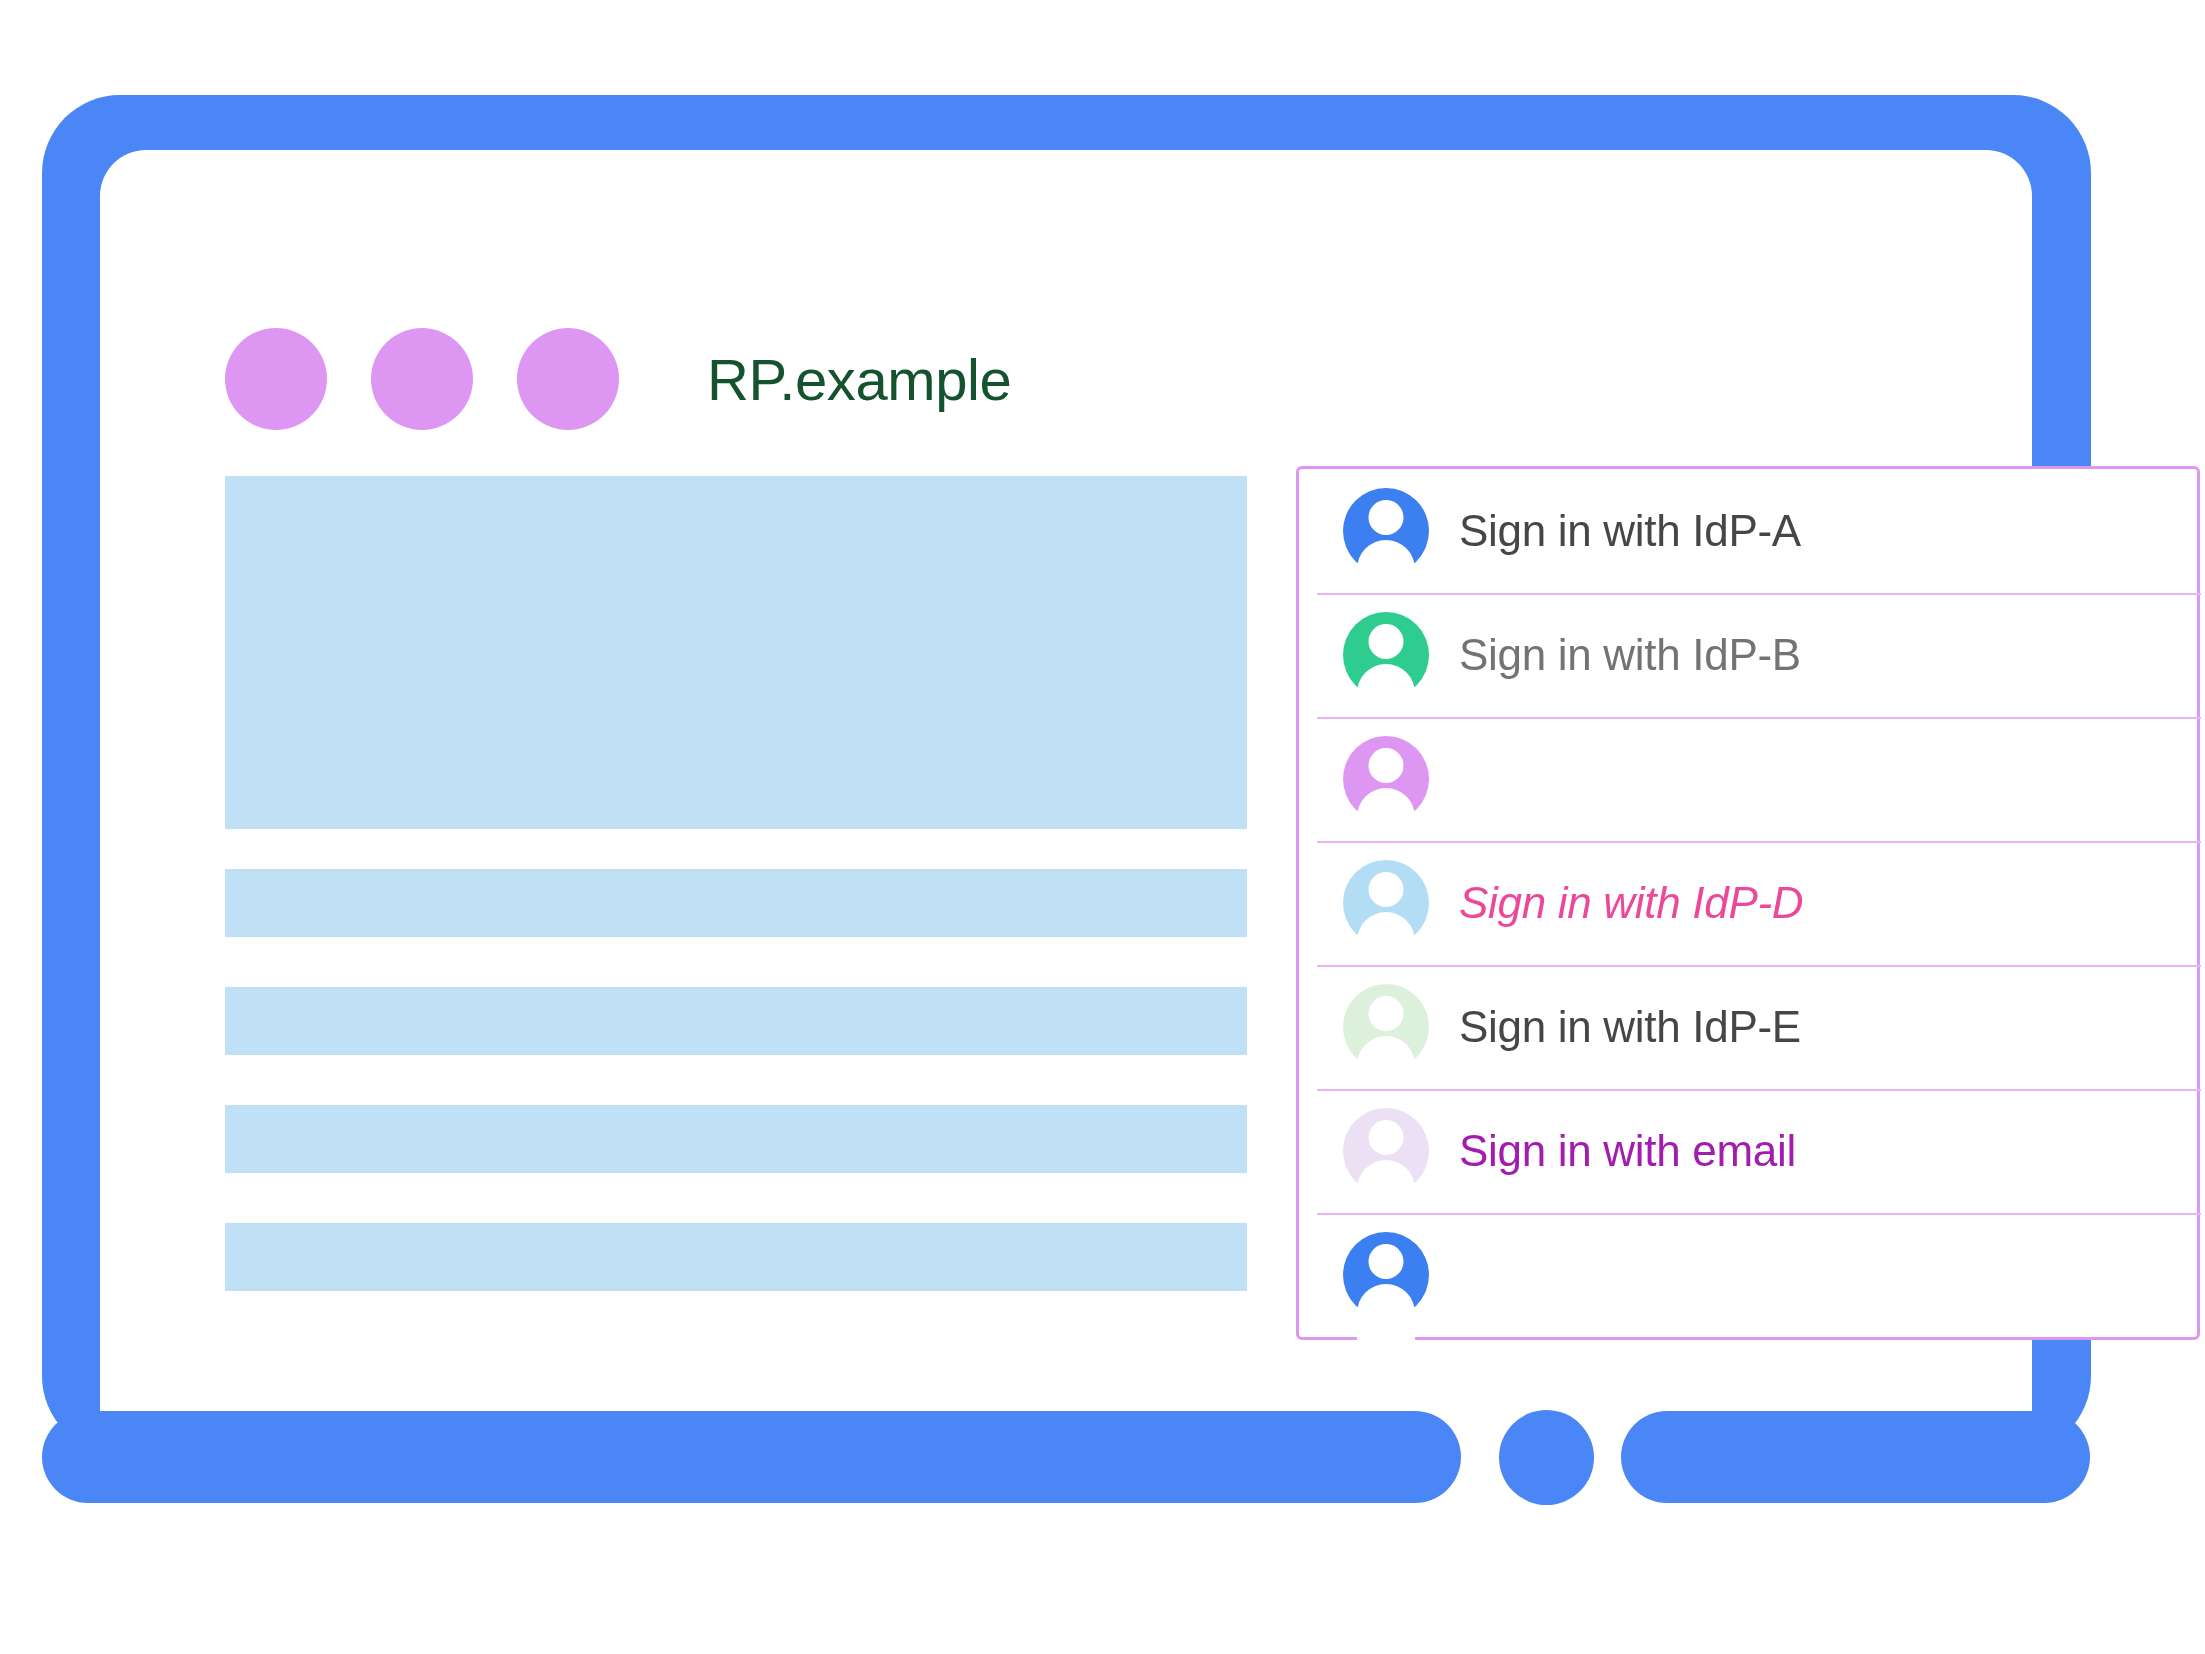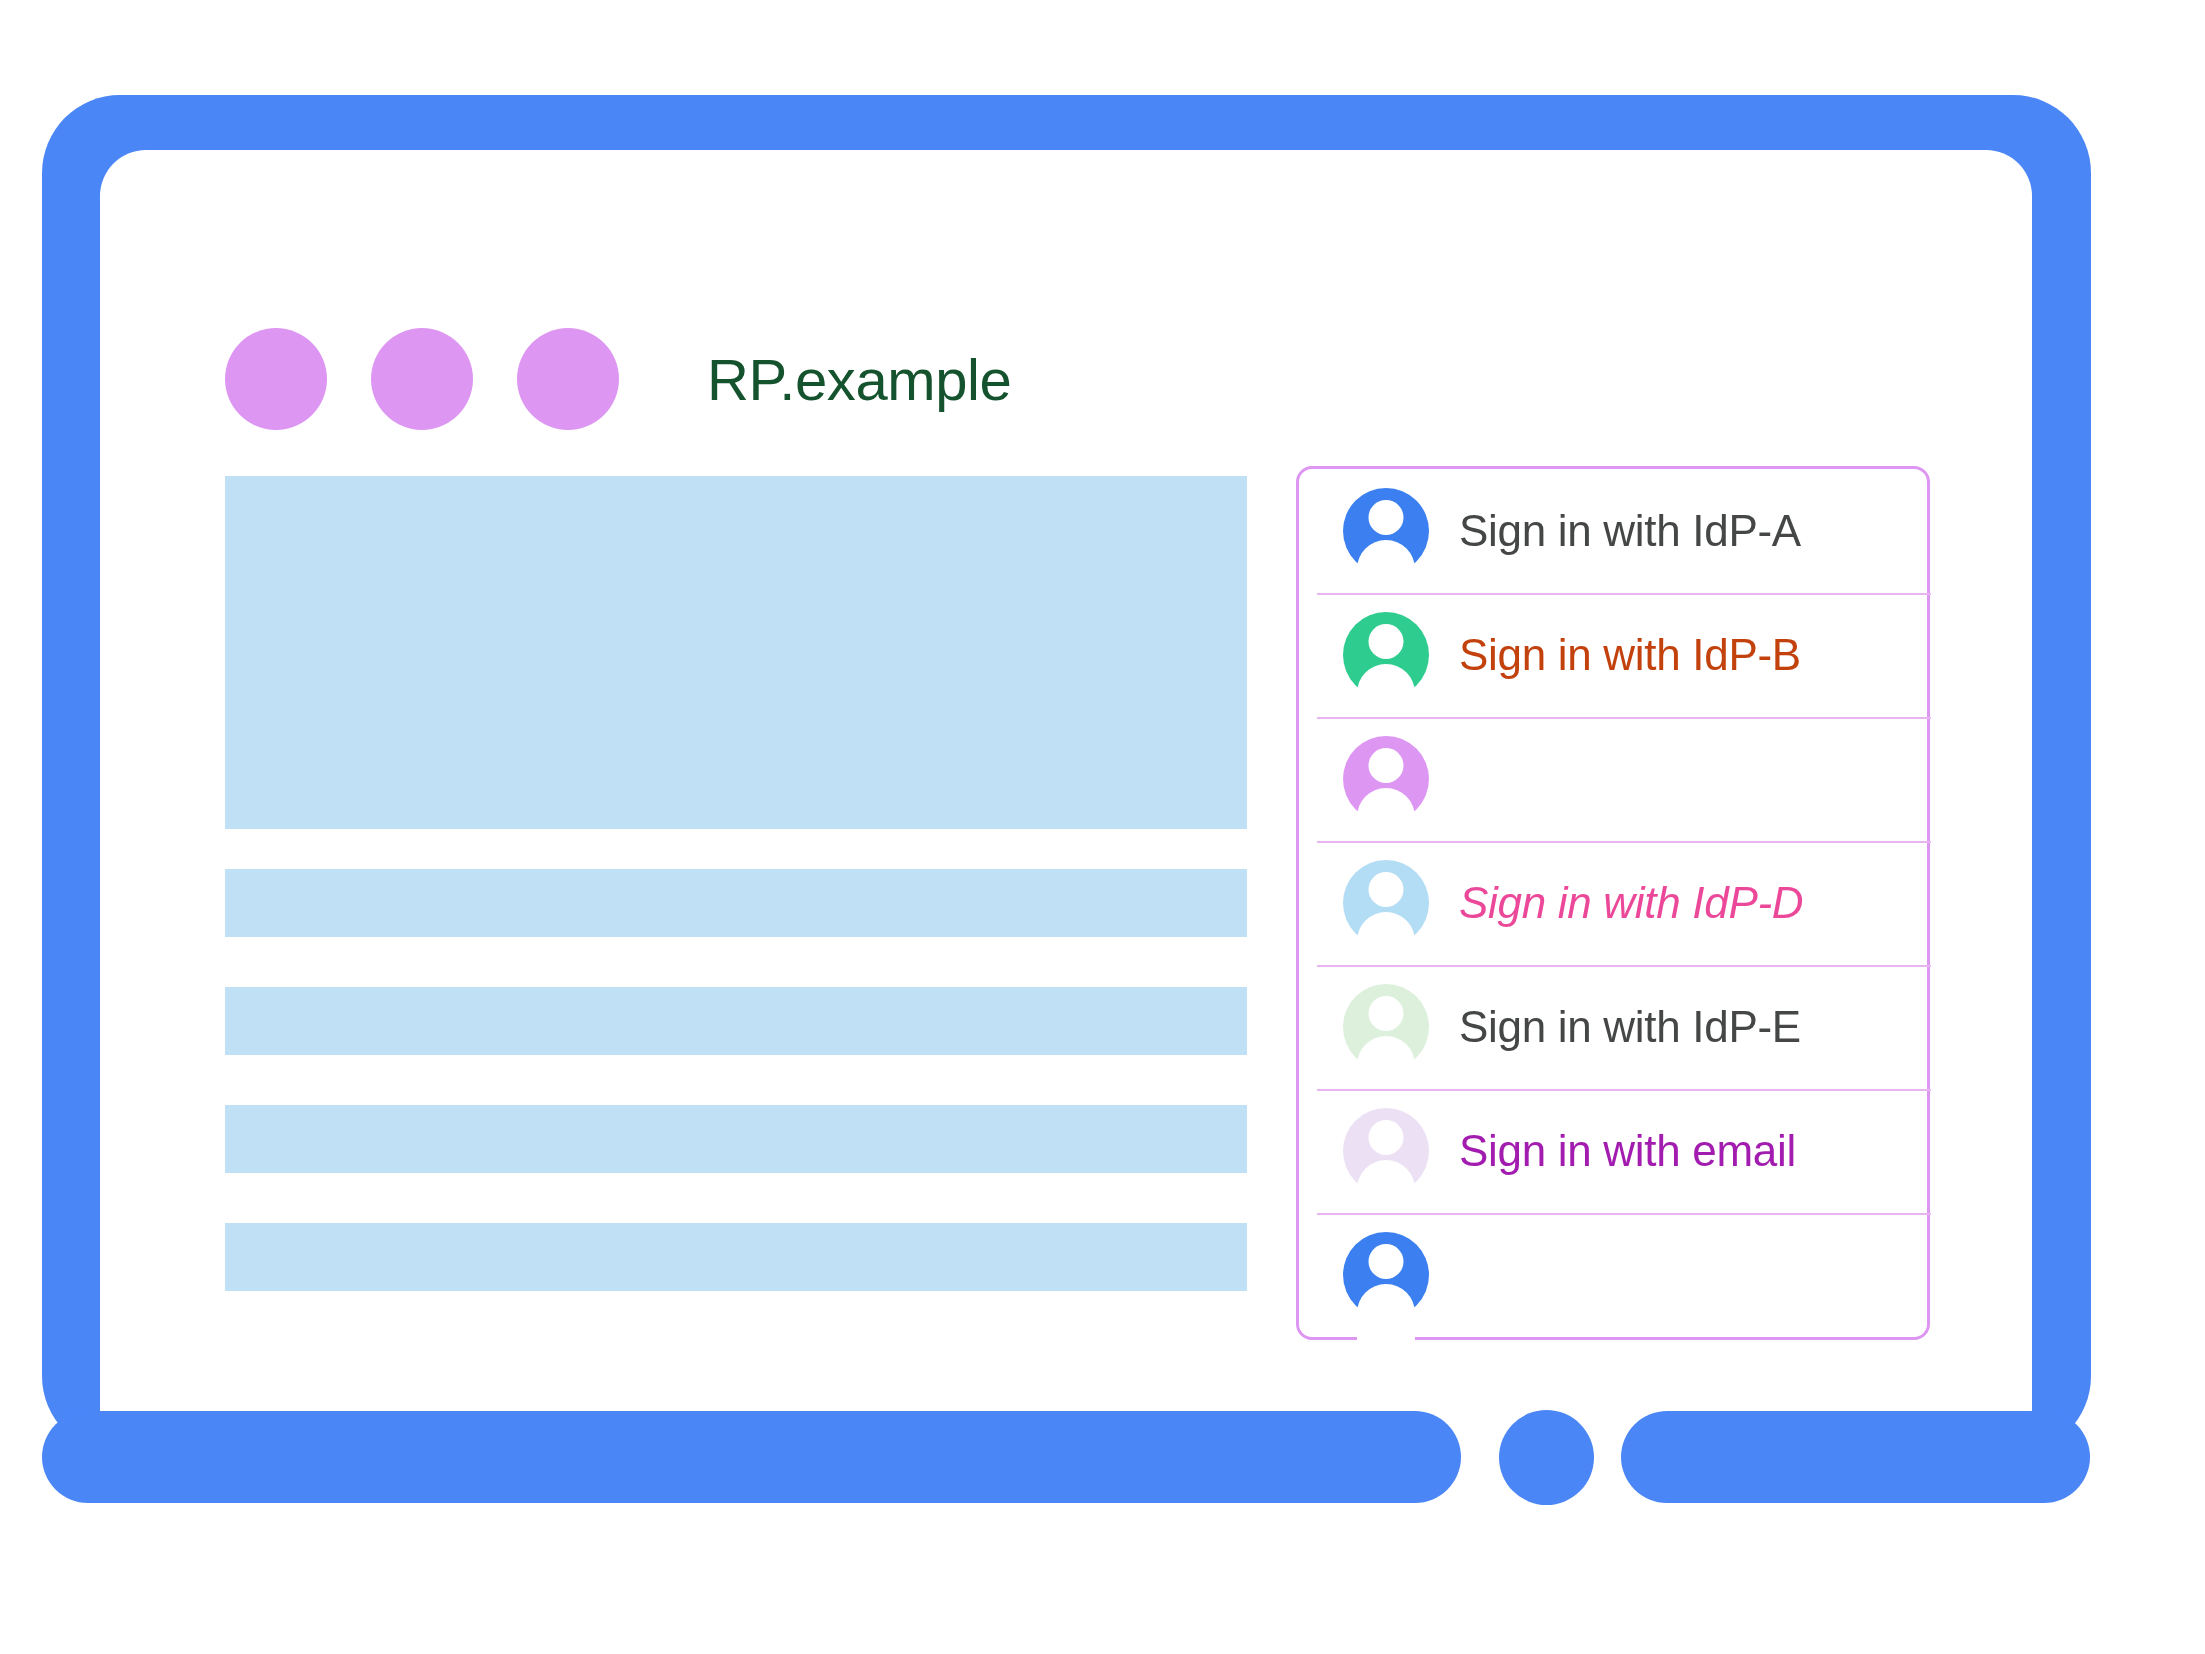--- a/index.html
+++ b/index.html
@@ -31,23 +31,23 @@
               letter-spacing:-0.4px;white-space:nowrap;font-weight:400;}
 
   
   #content-column{position:absolute;left:125px;top:326px;width:1022px;}
   .ph-block{background:var(--ph);}
   .ph-hero{height:353px;margin-bottom:40px;}
   .ph-bar{height:68px;margin-bottom:50px;}
   .ph-bar:last-child{margin-bottom:0;}
 
   
-  #signin-dialog{position:absolute;left:1196px;top:316px;width:634px;
+  #signin-dialog{position:absolute;left:1196px;top:316px;width:904px;
                  box-sizing:border-box;
-                 border:3.5px solid var(--dialog-border);border-radius:16px;
+                 border:3.5px solid var(--dialog-border);border-radius:6px;
                  background:#ffffff;}
   .signin-row{display:flex;align-items:center;height:124px;padding-left:44px;
               box-sizing:border-box;position:relative;}
   .signin-row + .signin-row::before{content:"";position:absolute;left:17.6px;right:-3.5px;
               top:0;height:1.8px;background:var(--divider);}
   .avatar{width:86px;height:86px;border-radius:50%;flex:0 0 auto;position:relative;}
   .avatar .head{position:absolute;left:50%;top:12.4px;transform:translateX(-50%);
                 width:35px;height:35px;border-radius:50%;background:#ffffff;}
   .avatar .body{position:absolute;left:50%;top:52px;transform:translateX(-50%);
                 width:58px;height:58px;border-radius:29px 29px 0 0;background:#ffffff;}
@@ -86,21 +86,21 @@
             <span class="body"></span>
         </span>
         <span class="signin-label" style="color: rgb(68, 71, 70);">Sign in with IdP-A</span>
       </div>
 
       <div class="signin-row">
         <span class="avatar" style="background: rgb(46, 204, 143);">
           <span class="head"></span>
             <span class="body"></span>
         </span>
-        <span class="signin-label" style="color: #c2410c;">Sign in with IdP-B</span>
+        <span class="signin-label" style="color: #737373;">Sign in with IdP-B</span>
       </div>
 
       <div class="signin-row">
         <span class="avatar" style="background: rgb(221, 150, 242);">
           <span class="head"></span>
             <span class="body"></span>
         </span>
       </div>
 
       <div class="signin-row">

